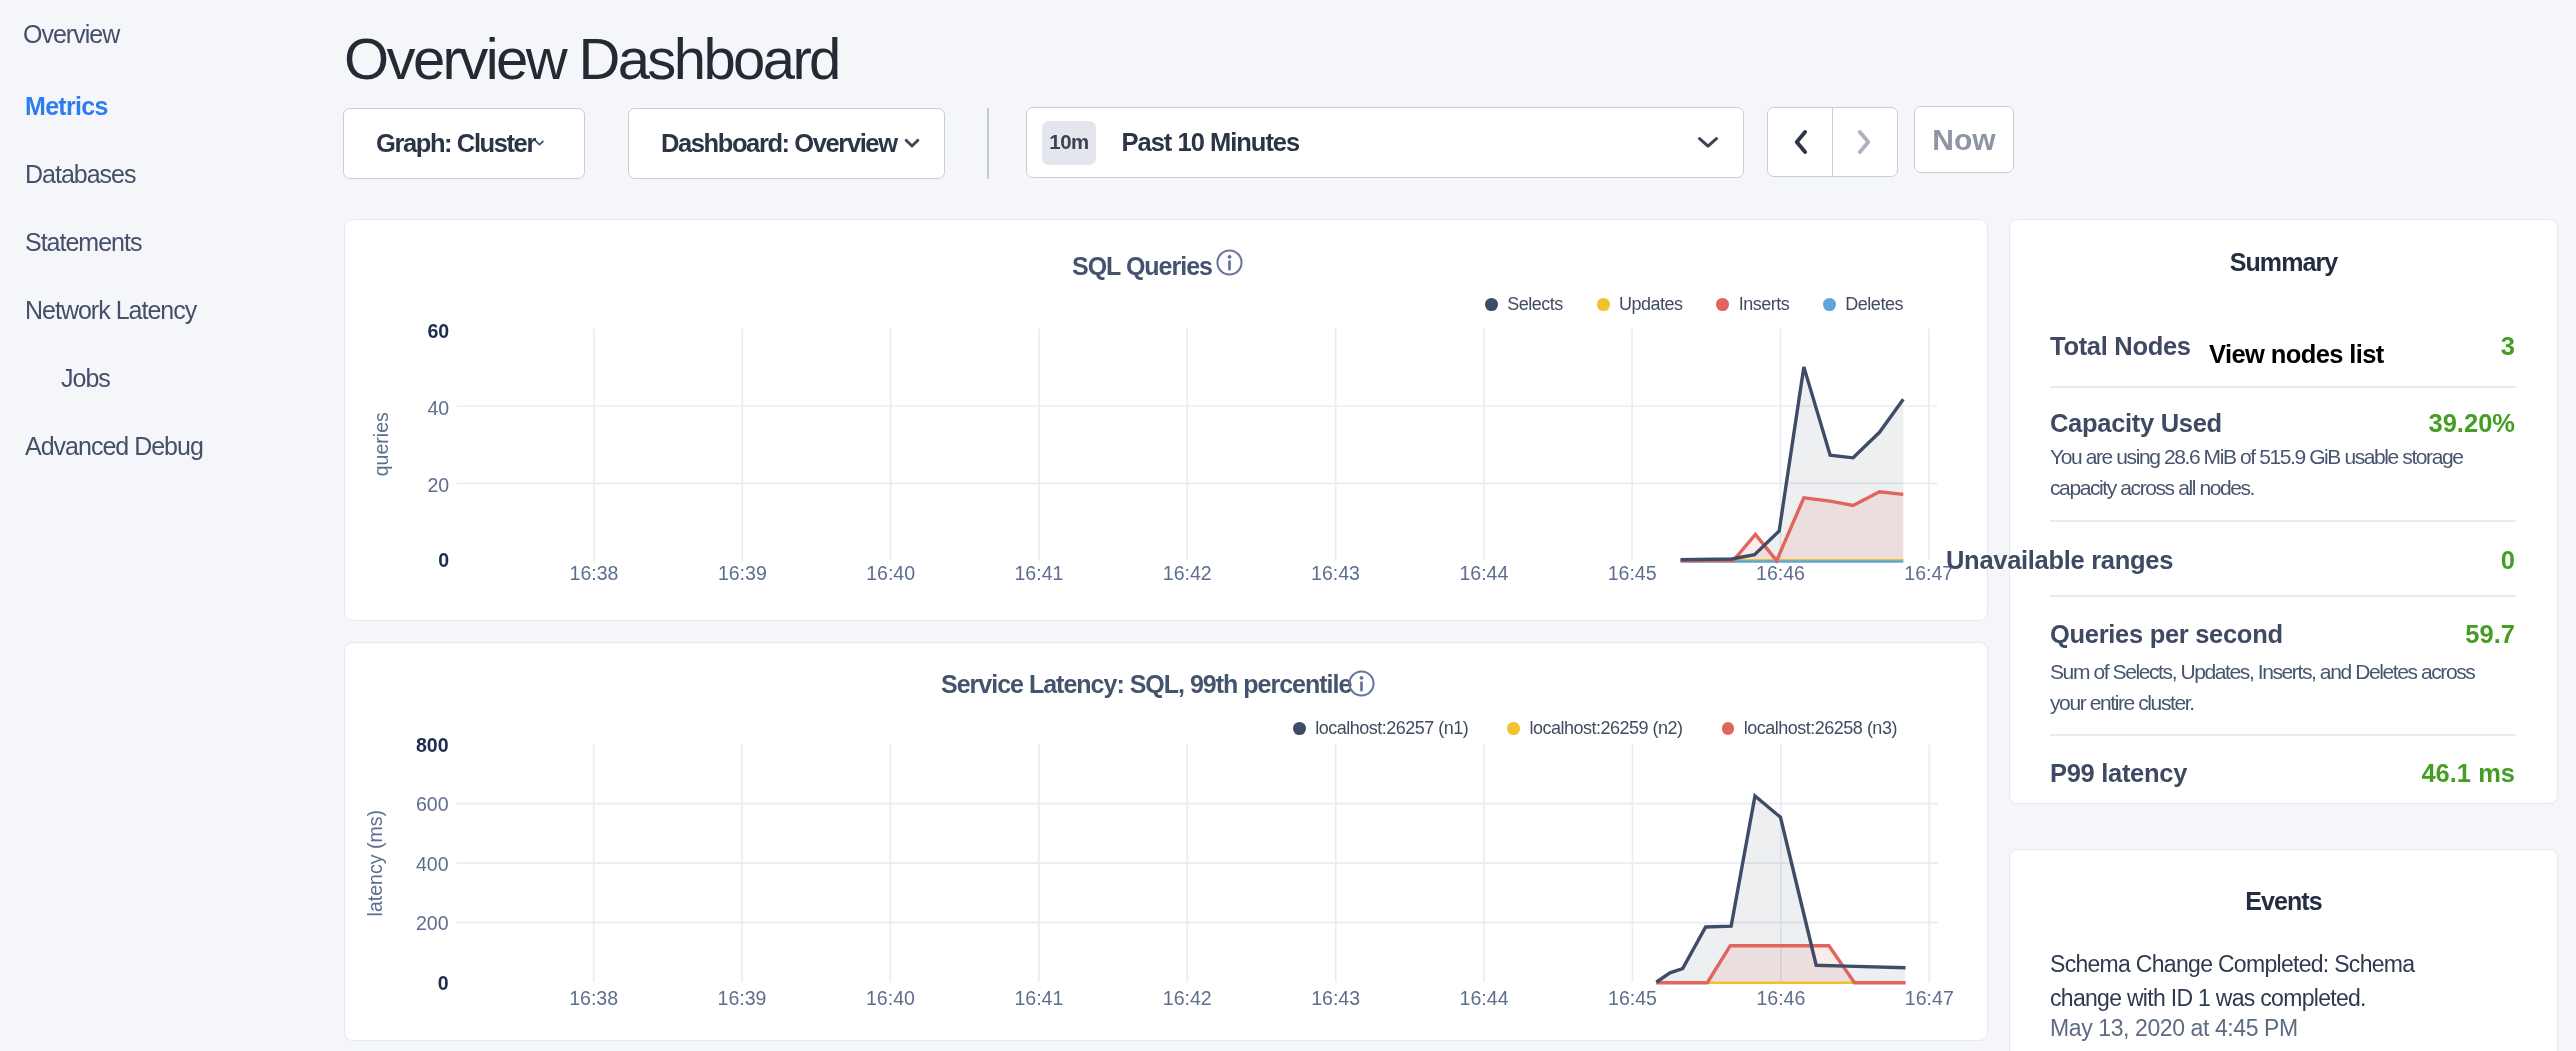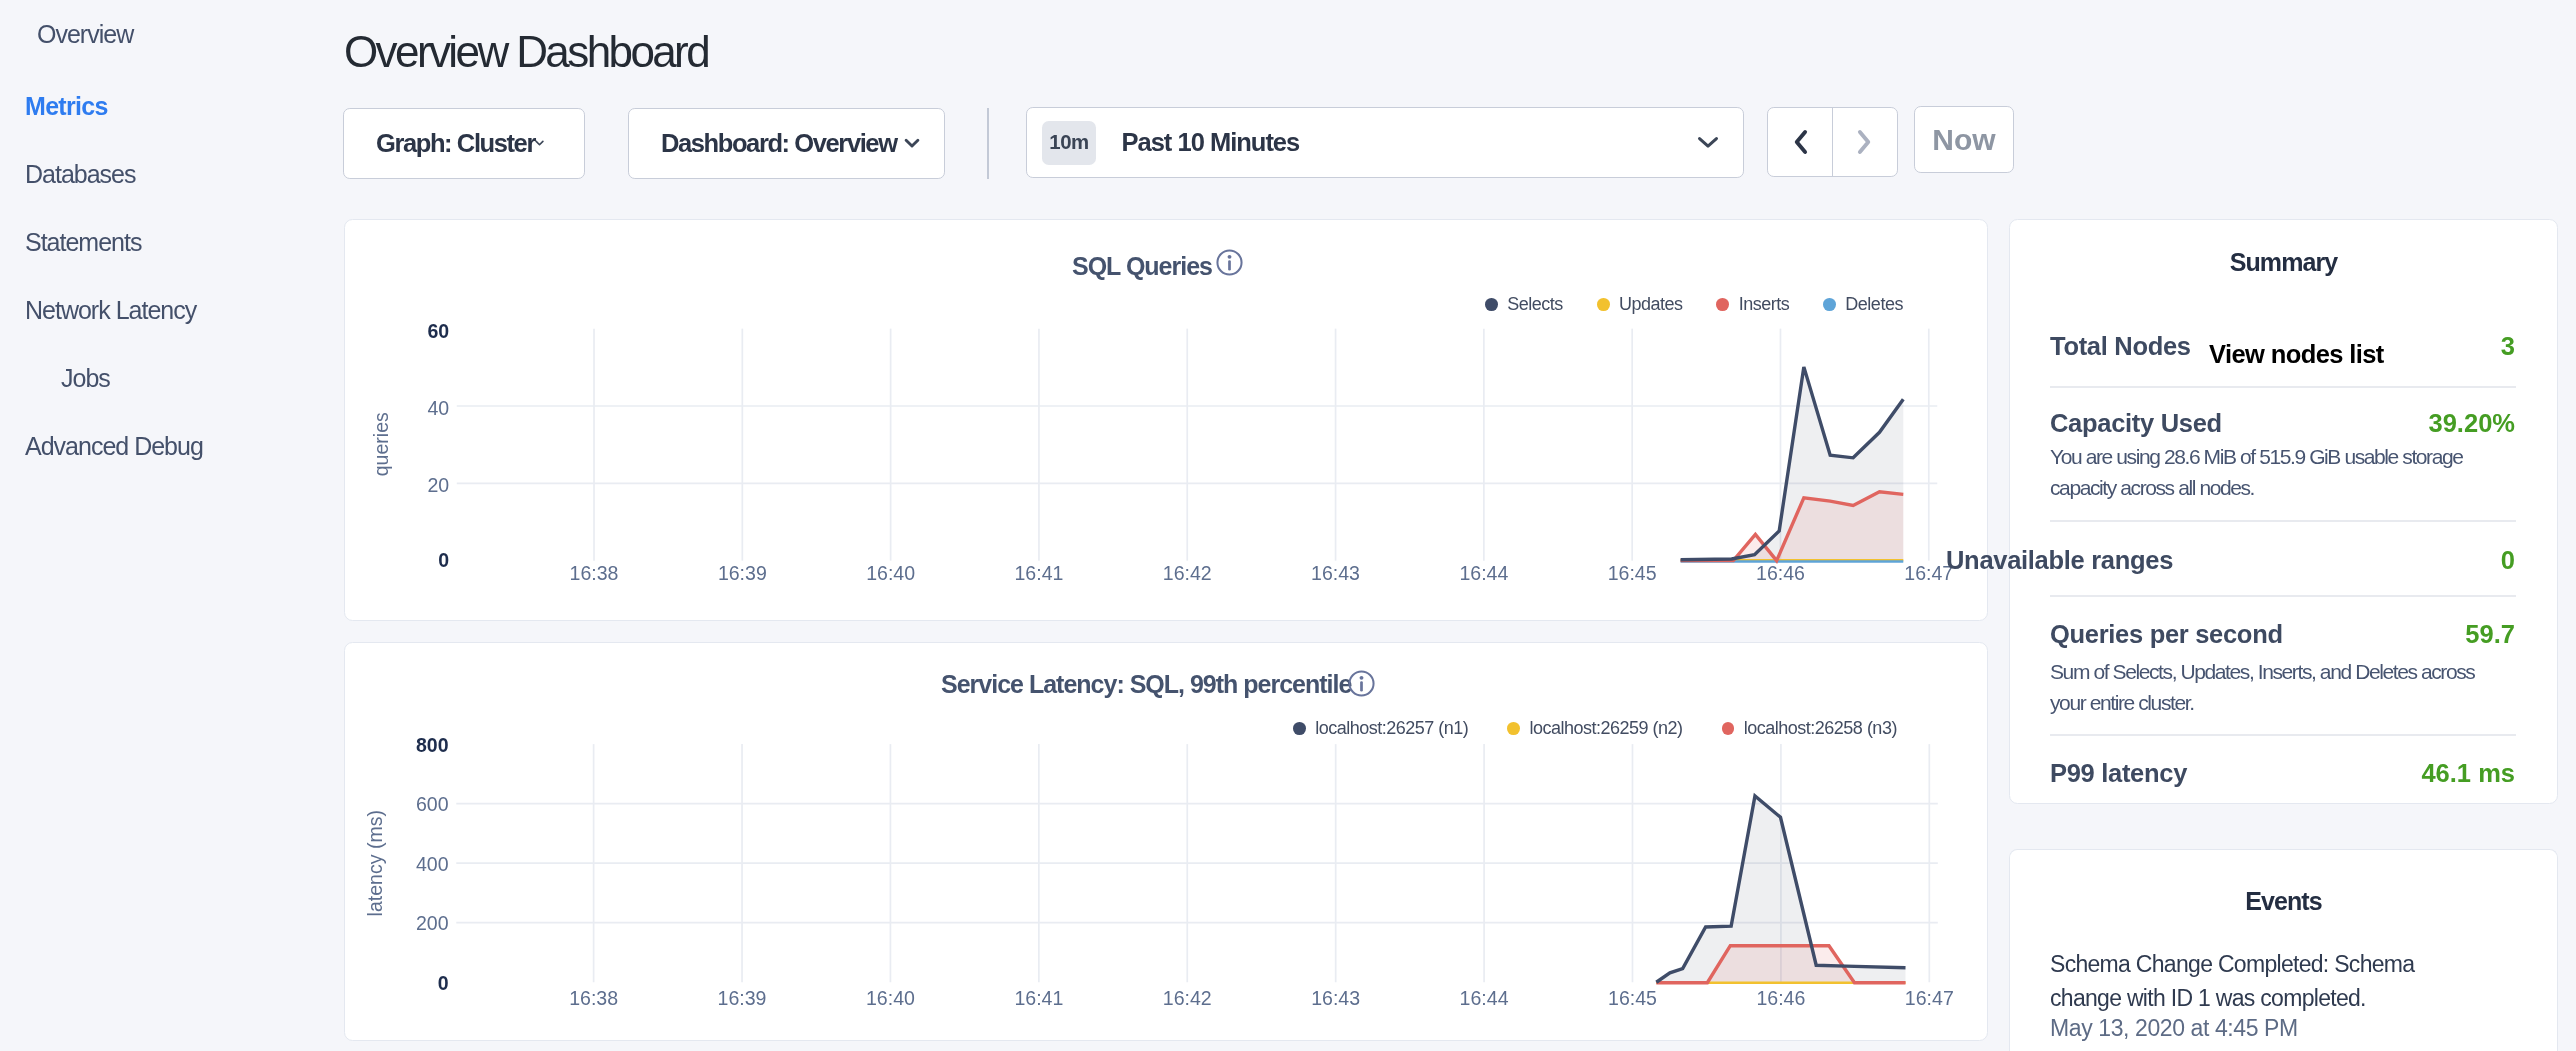--- a/index.html
+++ b/index.html
@@ -14,29 +14,29 @@
   .ldot { display:inline-block; width:12.8px; height:12.8px; border-radius:50%; margin-right:9.4px; }
   .sumlabel { position:absolute; font-weight:bold; color:#3e4a61; font-size:25.5px; letter-spacing:-0.3px; line-height:1; white-space:nowrap; }
   .green { position:absolute; font-weight:bold; color:#459d23; font-size:25.5px; line-height:1; text-align:right; width:465px; left:2050px; }
   .subtxt { position:absolute; color:#475470; font-size:21px; line-height:31px; letter-spacing:-1.4px; left:2050px; width:446px; }
   .hr { position:absolute; height:1.7px; background:#e8eaef; left:2050px; width:466px; }
   .ptitle { position:absolute; width:549px; left:2009px; text-align:center; font-weight:bold; font-size:25px; color:#242e42; letter-spacing:-0.9px; line-height:1; }
 </style>
 </head>
 <body>
 
-<div class="abs nav" style="left:37px; top:22px;">Overview</div>
+<div class="abs nav" style="left:23px; top:22px;">Overview</div>
 <div class="abs nav" style="left:25px; top:94px; color:#2e7cf0; font-weight:bold; letter-spacing:-0.7px;">Metrics</div>
 <div class="abs nav" style="left:25px; top:162px;">Databases</div>
 <div class="abs nav" style="left:25px; top:230px;">Statements</div>
 <div class="abs nav" style="left:25px; top:298px;">Network Latency</div>
 <div class="abs nav" style="left:25px; top:366px;margin-left:36px;">Jobs</div>
 <div class="abs nav" style="left:25px; top:434px;">Advanced Debug</div>
 
-<div class="abs" style="left:344px; top:30px; font-size:44px; color:#242a33; letter-spacing:-2.6px; line-height:1; white-space:nowrap;">Overview Dashboard</div>
+<div class="abs" style="left:344px; top:30px; font-size:58px; color:#242a33; letter-spacing:-2.6px; line-height:1; white-space:nowrap;">Overview Dashboard</div>
 
 <div class="ctrl" style="left:343px; top:108px; width:242px; height:71px; padding:0 40px 0 32px; justify-content:space-between;">
   <span class="ctxt">Graph: Cluster</span>
   <svg width="16" height="10.2" viewBox="0 0 19 12">
       <path d="M2.5 2.5 L9.5 9.5 L16.5 2.5" fill="none" stroke="#3c4657" stroke-width="3.4" stroke-linecap="round" stroke-linejoin="round"></path>
     </svg>
 </div>
 <div class="ctrl" style="left:628px; top:108px; width:317px; height:71px; padding:0 24px 0 32px; justify-content:space-between;">
   <span class="ctxt">Dashboard: Overview</span>
   <svg width="16" height="10.2" viewBox="0 0 19 12">

